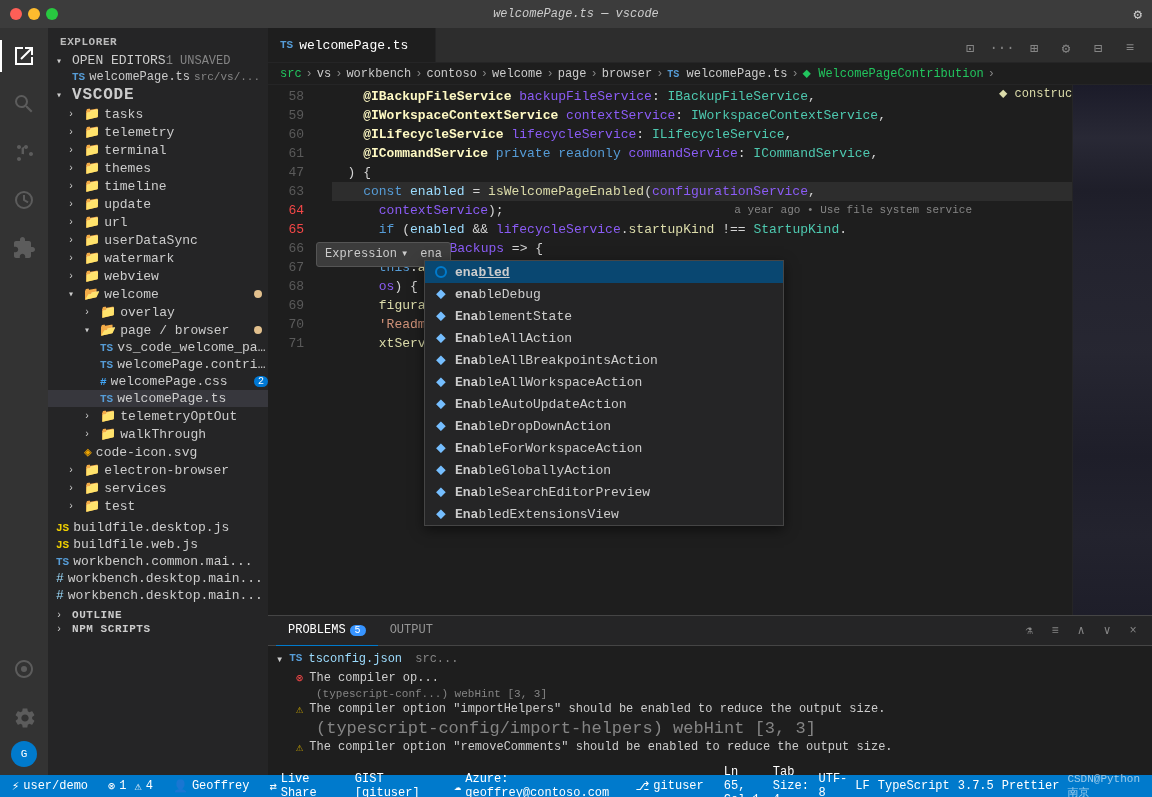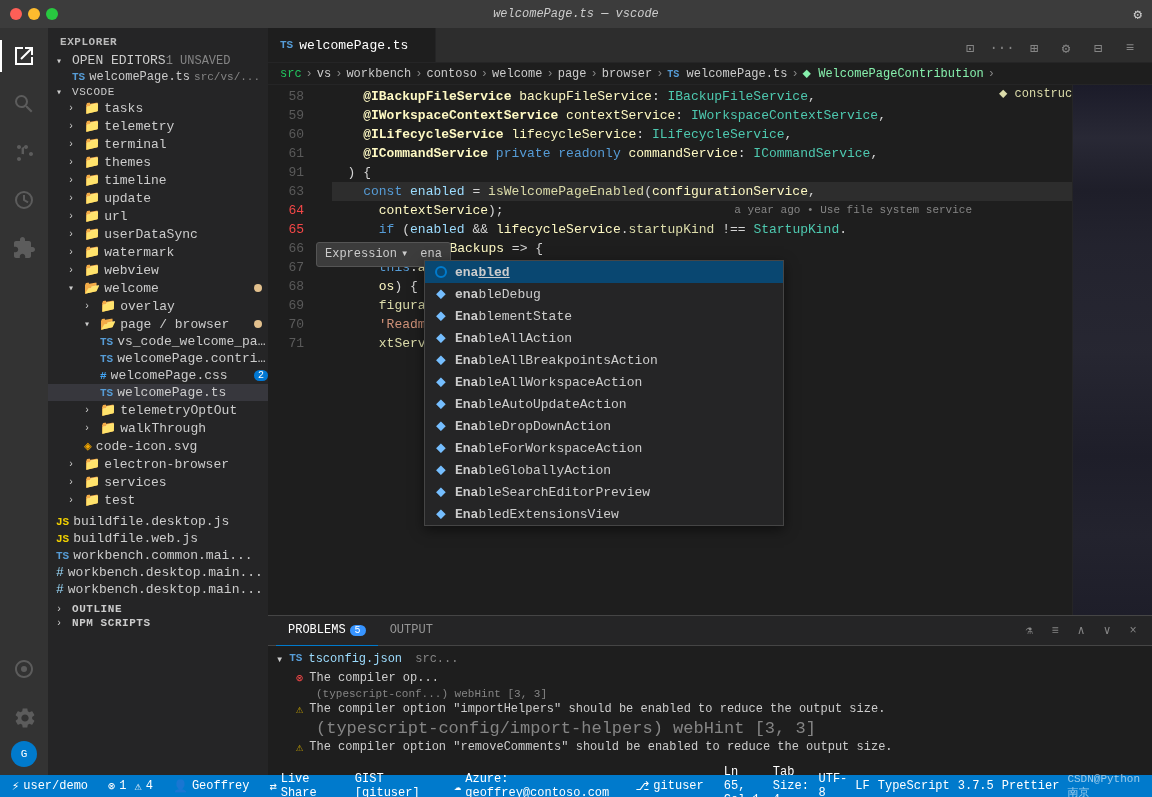--- a/index.html
+++ b/index.html
@@ -261,21 +261,21 @@
       line-height: 19px;
       overflow: hidden;
       position: relative;
     }
     .code-line {
       white-space: nowrap;
       height: 19px;
     }
     
     .c-decorator { color: #fef9c3; font-weight: bold; }
-    .c-param { color: #fef9c3; }
+    .c-param { color: #8b5cf6; }
     .c-type { color: #4ec9b0; }
     .c-keyword { color: #569cd6; }
     .c-string { color: #ce9178; }
     .c-operator { color: #d4d4d4; }
     .c-punc { color: #d4d4d4; }
     .c-const { color: #9cdcfe; }
     .c-fn { color: #dcdcaa; }
 
     
     .autocomplete-dropdown {
@@ -533,21 +533,21 @@
       <span style="font-size:12px;color:#858585;">1 UNSAVED</span>
     </div>
     <div class="sidebar-item" style="padding-left:24px;">
       <span class="ts-icon" style="margin-right:4px;">TS</span>
       <span style="font-size:12px;">welcomePage.ts</span>
       <span style="color:#858585;font-size:11px;margin-left:4px;">src/vs/...</span>
     </div>
 
     <div class="sidebar-item">
       <span class="arrow">▾</span>
-      <span style="font-weight:normal;font-size:11px;letter-spacing:0.05em;">VSCODE</span>
+      <span style="font-weight:bold;font-size:16px;letter-spacing:0.05em;">VSCODE</span>
     </div>
 
     <div class="sidebar-item" style="padding-left:20px;">
       <span class="arrow">›</span>
       <span style="color:#dcb67a;margin-right:4px;">📁</span>
       <span class="item-name">tasks</span>
     </div>
     <div class="sidebar-item" style="padding-left:20px;">
       <span class="arrow">›</span>
       <span style="color:#dcb67a;margin-right:4px;">📁</span>
@@ -729,33 +729,33 @@
       <span>welcome</span>
       <span class="breadcrumb-sep">›</span>
       <span>page</span>
       <span class="breadcrumb-sep">›</span>
       <span>browser</span>
       <span class="breadcrumb-sep">›</span>
       <span style="color:#cccccc;">
         <span class="ts-icon" style="font-size:10px;">TS</span> welcomePage.ts
       </span>
       <span class="breadcrumb-sep">›</span>
-      <span style="color:#86efac;">⬥ WelcomePageContribution</span>
+      <span style="color:#22c55e;">⬥ WelcomePageContribution</span>
       <span class="breadcrumb-sep">›</span>
       <span style="color:#dcdcaa;margin-top:41px;">⬥ constructor</span>
     </div>
 
     <div class="editor-content">
 
       <div class="line-numbers">
         <div>58</div>
         <div>59</div>
         <div>60</div>
         <div>61</div>
-        <div>91</div>
+        <div>47</div>
         <div>63</div>
         <div style="color:#f44747;position:relative;">
           
           64
         </div>
         <div style="color:#f44747;position:relative;">
           
           65
         </div>
         <div>66</div>

